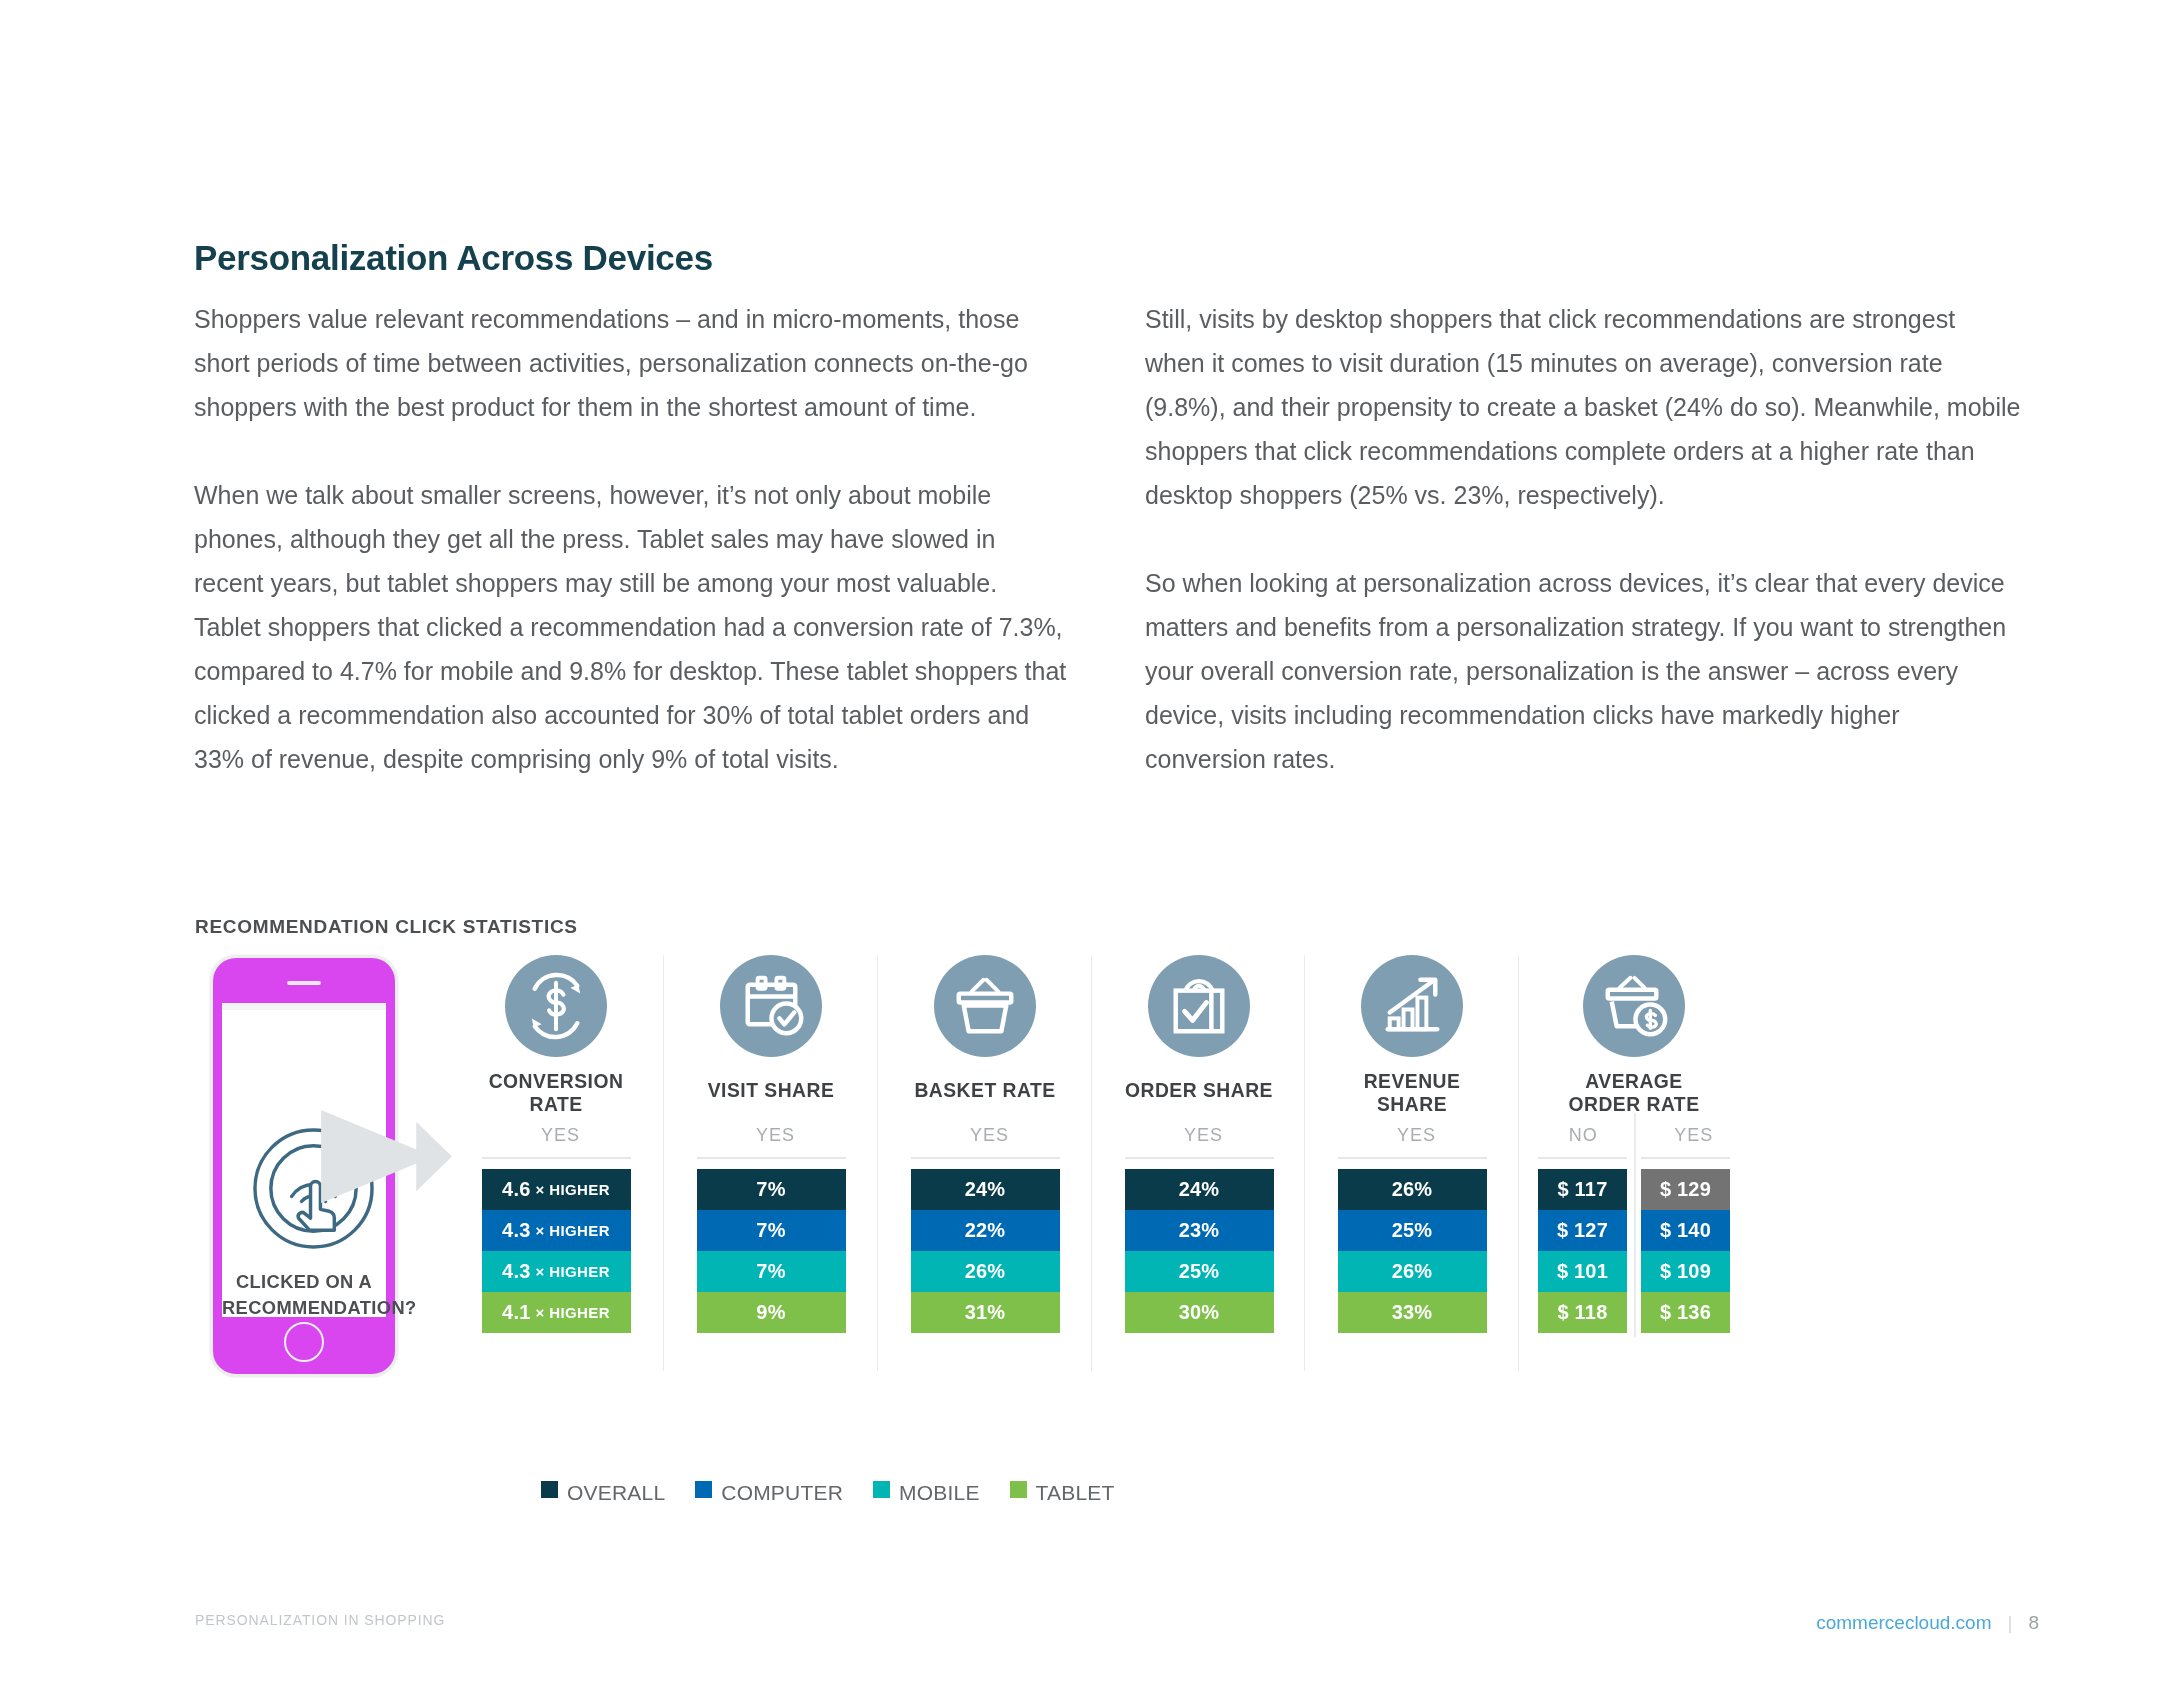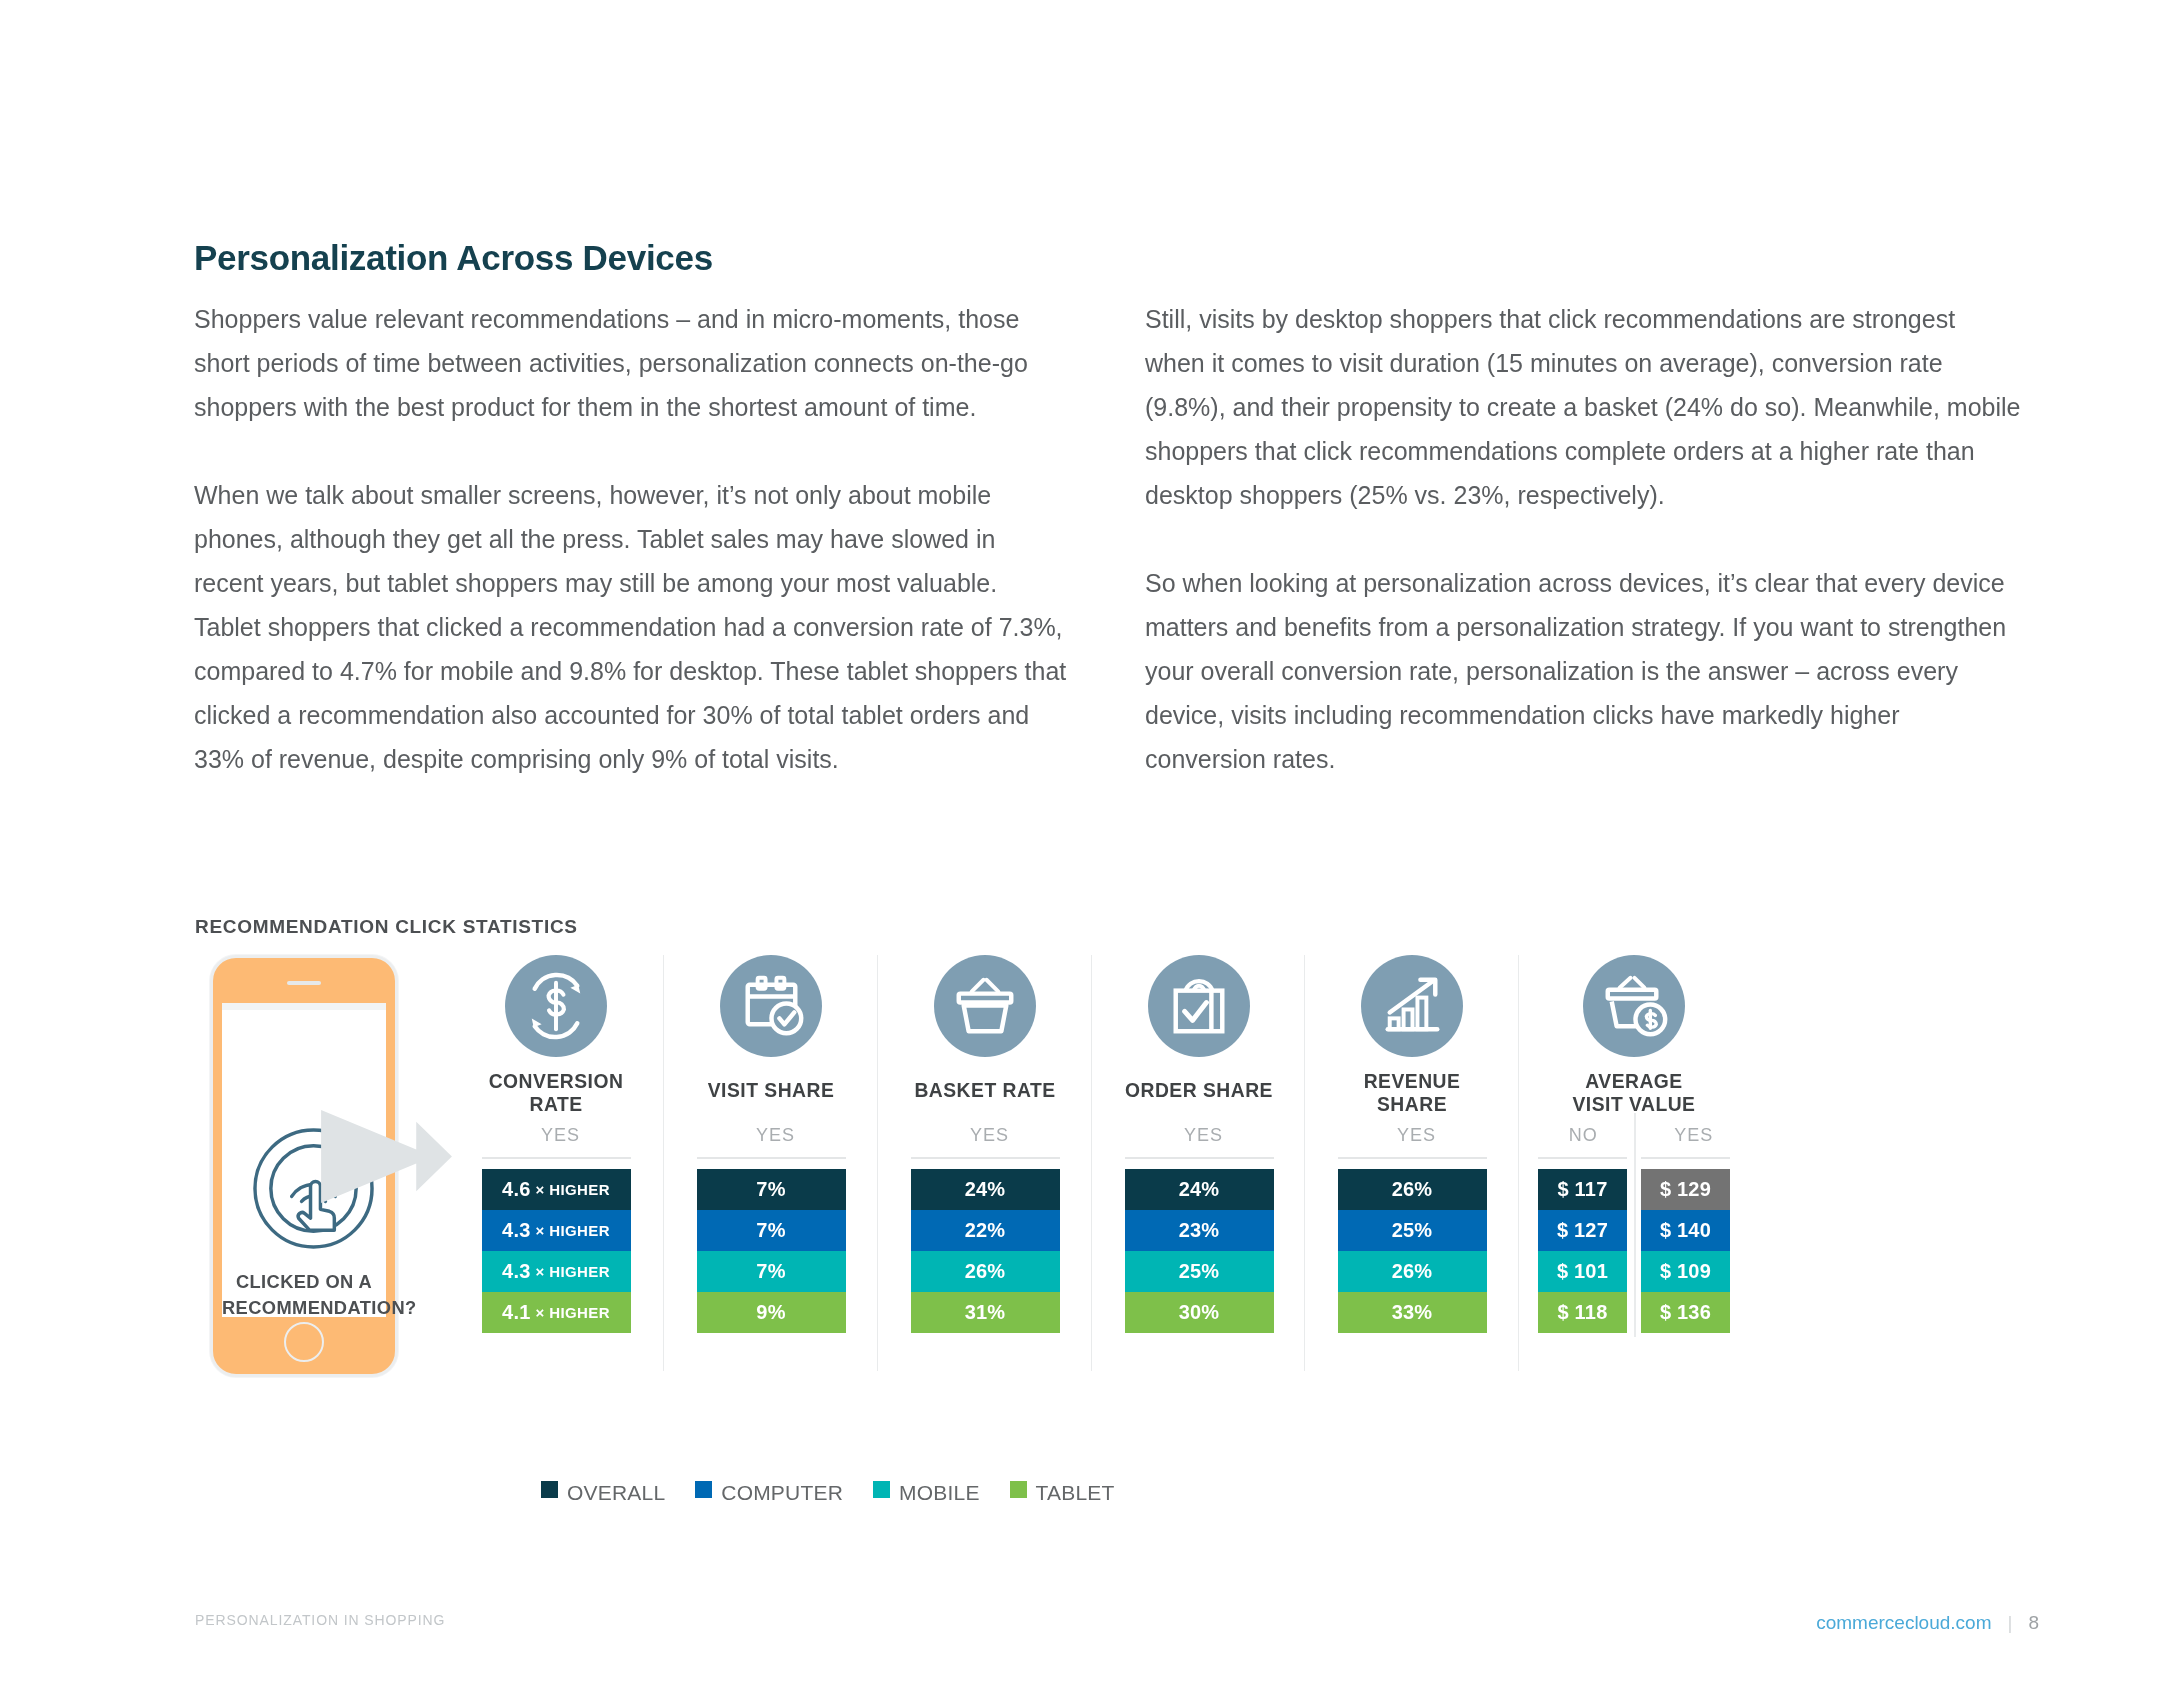--- a/index.html
+++ b/index.html
@@ -68,21 +68,21 @@
 
   
   .phone {
     position: absolute;
     left: 16px;
     top: 0px;
     width: 182px;
     height: 416px;
     border: 3px solid #eceeef;
     border-radius: 26px;
-    background: #fdba74;
+    background: #d946ef;
     box-shadow: 0 0 0 1px #f4f5f6;
   }
   .phone-speaker {
     position: absolute;
     left: 50%;
     top: 23px;
     transform: translateX(-50%);
     width: 34px;
     height: 4px;
     border-radius: 3px;
@@ -508,21 +508,21 @@
               <path d="M37 33 l11 -10 M62 33 l-10 -10" stroke="#ffffff" stroke-width="4" stroke-linecap="round"></path>
               <rect x="25" y="35" width="49" height="9" rx="1.5" fill="none" stroke="#ffffff" stroke-width="4.5"></rect>
               <path d="M29 47 l5 25 h24" fill="none" stroke="#ffffff" stroke-width="4.5" stroke-linejoin="round"></path>
               <circle cx="68" cy="65" r="15" fill="#7f9eb2" stroke="#ffffff" stroke-width="4.5"></circle>
               <path d="M68 56 v18" stroke="#ffffff" stroke-width="3.4" stroke-linecap="round"></path>
               <path d="M73 61 a5 4 0 0 0 -9 1 a4.5 4 0 0 0 5 4 a4.5 4 0 0 1 5 4 a5 4 0 0 1 -9 1" fill="none" stroke="#ffffff" stroke-width="3.4" stroke-linecap="round"></path>
             </svg>
           </div>
           <div class="metric-title">
             <div>AVERAGE</div>
-            <div>VISIT VALUE</div>
+            <div>ORDER RATE</div>
           </div>
           <div class="yesno-row">
             <div class="yesno">NO</div>
             <div class="yesno">YES</div>
           </div>
           <div class="bars-wrap">
             <div class="bar-stack" style="width: 89px;">
               <div class="bar" style="background: rgb(10, 59, 74);">
                 <span>$ 117</span>
               </div>

